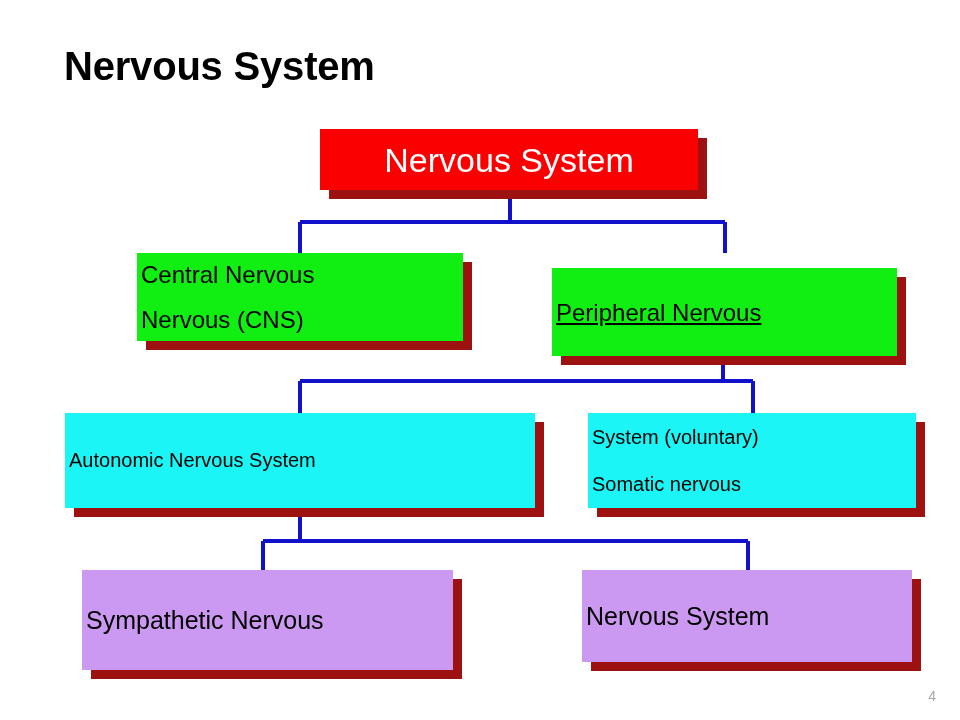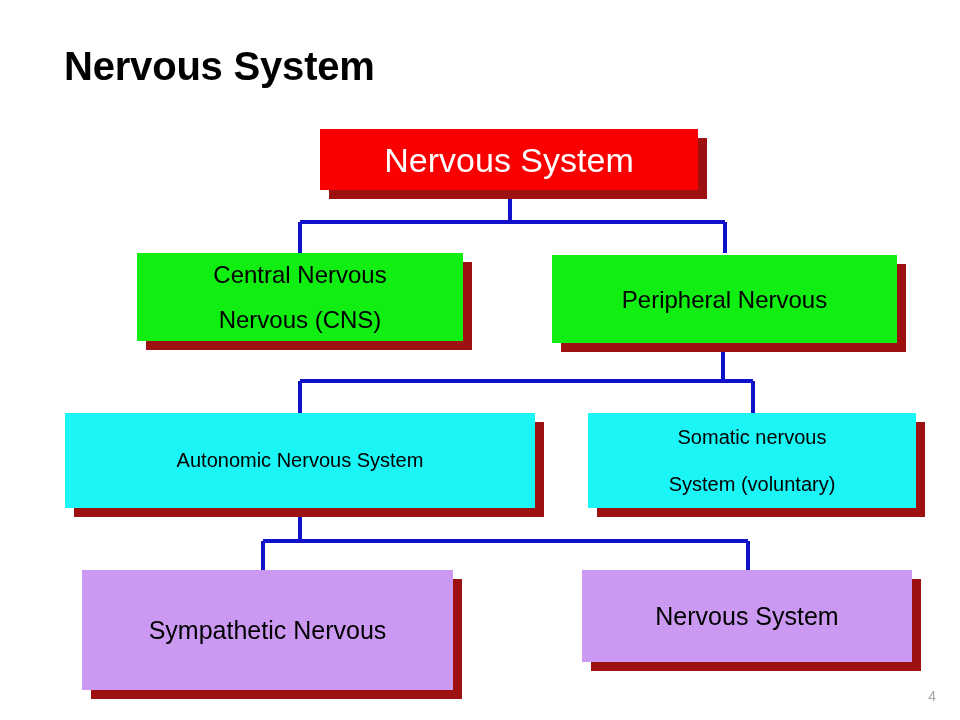--- a/index.html
+++ b/index.html
@@ -9,21 +9,20 @@
   }
   body {
     font-family: "Liberation Sans", sans-serif;
   }
   #slide {
     position: relative;
     width: 960px;
     height: 720px;
     background: #ffffff;
     overflow: hidden;
-    text-align: center;
   }
   #slide-title {
     position: absolute;
     left: 64px;
     top: 44px;
     font-size: 40px;
     font-weight: bold;
     color: #000000;
     letter-spacing: -0.2px;
     white-space: nowrap;
@@ -90,23 +89,24 @@
   .node-green .face { background: #11EE11; }
   .node-green .line { font-size: 24px; line-height: 45px; }
   #node-cns {
     left: 137px;
     top: 253px;
     width: 326px;
     height: 88px;
   }
   #node-pns {
     left: 552px;
-    top: 255px;
+    top: 268px;
     width: 345px;
     height: 88px;
+    text-decoration: underline;
   }
   
   .node-cyan .face { background: #1BF5F5; }
   .node-cyan .line { font-size: 20px; line-height: 47px; }
   #node-ans {
     left: 65px;
     top: 413px;
     width: 470px;
     height: 95px;
   }
@@ -116,21 +116,21 @@
     width: 328px;
     height: 95px;
   }
   
   .node-purple .face { background: #CC99F2; }
   .node-purple .line { font-size: 25px; line-height: 46px; }
   #node-symp {
     left: 82px;
     top: 570px;
     width: 371px;
-    height: 120px;
+    height: 100px;
   }
   #node-parasymp {
     left: 582px;
     top: 570px;
     width: 330px;
     height: 92px;
   }
   #page-number {
     position: absolute;
     right: 24px;
@@ -182,22 +182,22 @@
   <div class="node node-cyan" id="node-ans">
     <div class="shadow"></div>
     <div class="face">
       <span class="line">Autonomic Nervous System</span>
     </div>
   </div>
 
   <div class="node node-cyan" id="node-sns">
     <div class="shadow"></div>
     <div class="face">
+      <span class="line">System (voluntary)</span>
       <span class="line">Somatic nervous</span>
-      <span class="line">System (voluntary)</span>
     </div>
   </div>
 
   <div class="node node-purple" id="node-symp">
     <div class="shadow"></div>
     <div class="face">
       <span class="line">Sympathetic Nervous</span>
     </div>
   </div>
 

